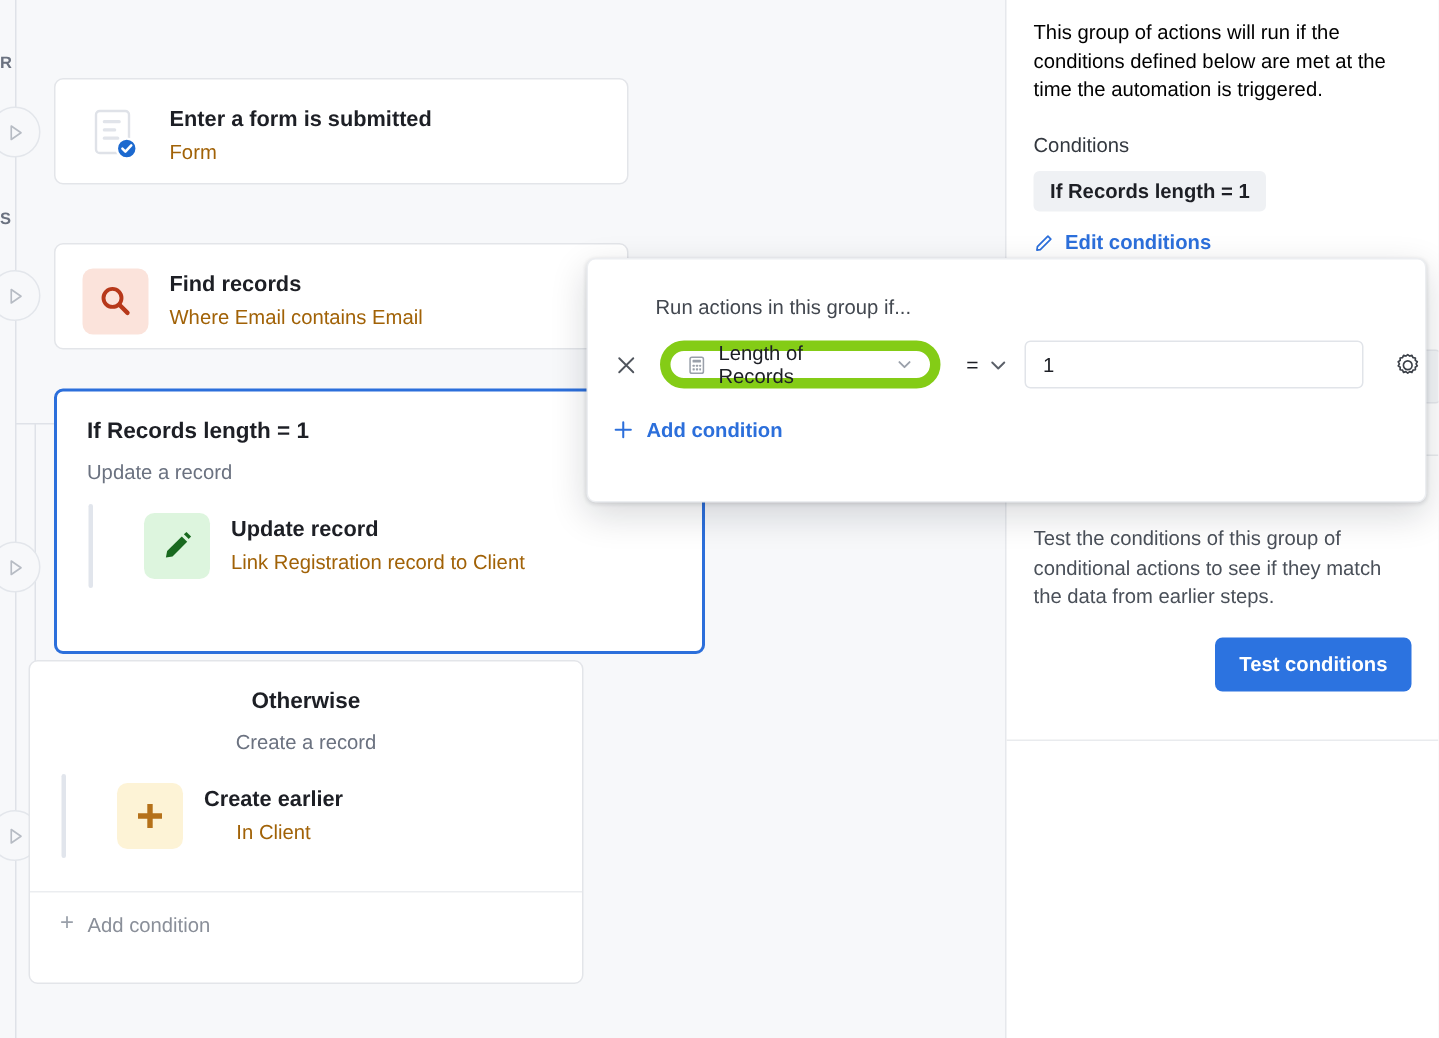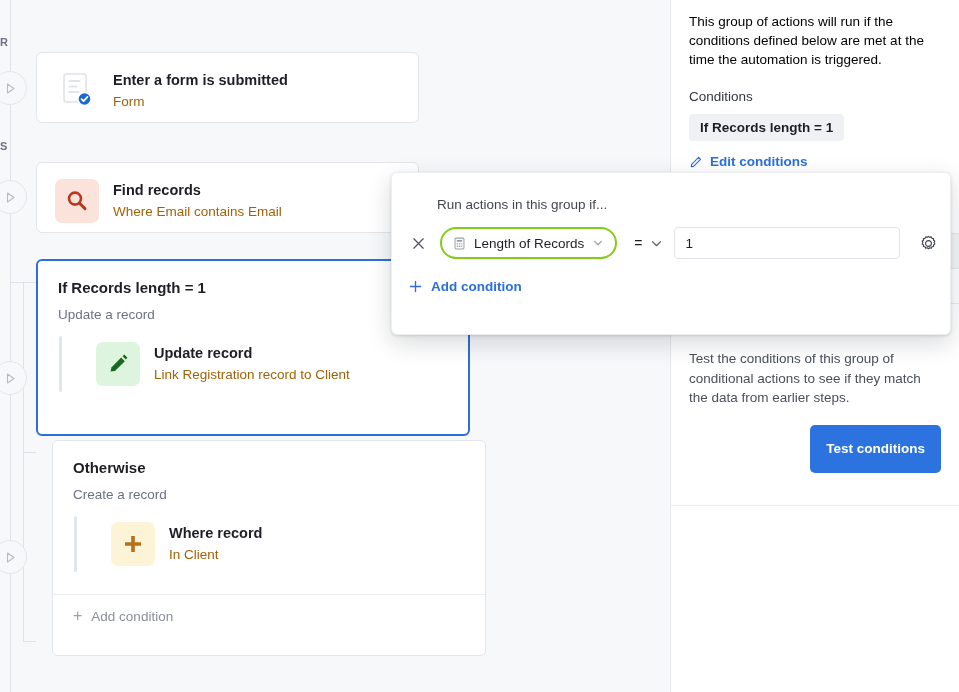--- a/index.html
+++ b/index.html
@@ -106,21 +106,21 @@
     background: #f4f6f8; border: 1px solid #e6e8ec; border-radius: 4px;
     padding: 0 12px; font-size: 13.5px; color: #8d939c;
     display: flex; align-items: center;
   }
   .sect-kicker {
     font-size: 11.5px; font-weight: 700; letter-spacing: 1.1px; color: #1d1f25;
   }
   .sect-body { font-size: 13.5px; line-height: 1.42; color: #4a5059; margin-top: 12px; }
   .btn-primary {
     margin-top: 18px; background: #2c73e0; color: #fff;
-    border: none; border-radius: 5px; height: 48px; padding: 0 16px;
+    border: none; border-radius: 5px; height: 36px; padding: 0 16px;
     font-family: inherit; font-size: 13.5px; font-weight: 700; cursor: pointer;
     white-space: nowrap;
   }
   .btn-wrap { display: flex; justify-content: flex-end; }
 
   
   .popover {
     position: absolute; left: 391px; top: 172px; width: 560px; height: 163px;
     background: #ffffff; border-radius: 6px;
     box-shadow: 0 1px 3px rgba(15,20,30,.14), 0 8px 24px rgba(15,20,30,.16);
@@ -128,21 +128,21 @@
     z-index: 40;
   }
   .pop-title { font-size: 13.5px; color: #42474f; padding: 24px 0 0 21px; margin-left: 24px; }
   .cond-row { display: flex; align-items: center; gap: 11px; padding: 15px 0 0 15px; }
   .x-btn {
     width: 22px; height: 22px; display: flex; align-items: center; justify-content: center;
     color: #50555d; cursor: pointer;
   }
   .pill {
     height: 32px; display: flex; align-items: center; gap: 8px;
-    border: 2px solid #84cc16; border-radius: 16px; padding: 0 11px 0 11px;
+    border: 7px solid #84cc16; border-radius: 16px; padding: 0 11px 0 11px;
     background: #fff; font-size: 13.5px; color: #1d1f25; cursor: pointer;
   }
   .op-sel {
     display: flex; align-items: center; gap: 7px; margin-left: 6px;
     font-size: 14px; color: #1d1f25; cursor: pointer;
   }
   .val-input {
     width: 226px; height: 32px; border: 1px solid #e1e4e9; border-radius: 4px;
     background: #fff; padding: 0 11px; font-family: inherit; font-size: 13.5px;
     color: #1d1f25;
@@ -247,36 +247,36 @@
           </div>
           <div class="card-text">
             <div class="card-title">Update record</div>
             <div class="card-sub">Link Registration record to Client</div>
           </div>
         </div>
       </div>
     </div>
   </div>
 
-  <div class="group-card" style="left:52px; top:440px; width:434px; height:216px;">
+  <div class="group-card" style="left:19px; top:440px; width:370px; height:216px;text-align:center;">
     <div class="group-head">
       <div class="group-title">Otherwise</div>
       <div class="group-sub">Create a record</div>
     </div>
     <div class="group-body">
       <div class="group-guide"></div>
       <div class="nested">
         <div class="card-row">
           <div class="tile tile-amber">
             <svg width="24" height="24" viewBox="0 0 24 24">
               <path d="M12 4 V20 M4 12 H20" stroke="#b5711a" stroke-width="3.6" stroke-linecap="butt"></path>
             </svg>
           </div>
           <div class="card-text">
-            <div class="card-title">Where record</div>
+            <div class="card-title">Create earlier</div>
             <div class="card-sub">In Client</div>
           </div>
         </div>
       </div>
     </div>
     <div class="group-footer">
       <span class="plus-glyph">+</span>
       <span>Add condition</span>
     </div>
   </div>

